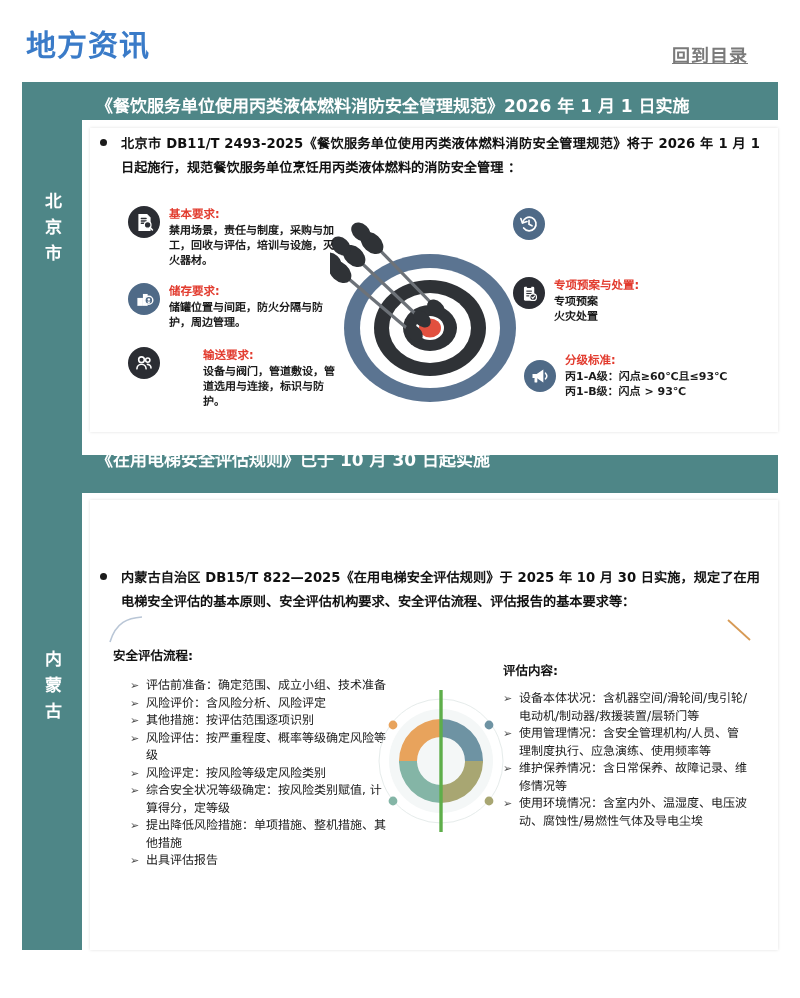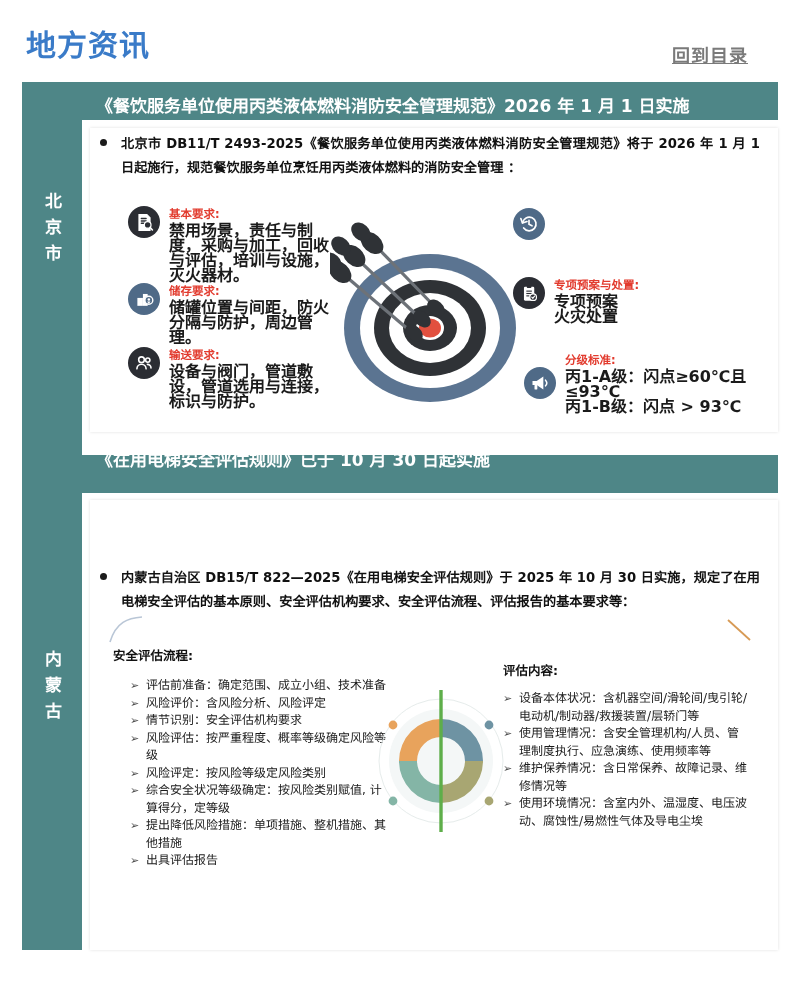--- a/index.html
+++ b/index.html
@@ -85,21 +85,21 @@
   }
   .ic-dark{background:#2b2d33;}
   .ic-blue{background:#4f6a87;}
   .info-body{padding-top:1px;}
   .info-title{
     font-size:11.5px;font-weight:bold;color:#E23B2E;
     line-height:15px;margin-bottom:1px;
     font-family:"DejaVu Sans","Liberation Sans",sans-serif;
   }
   .info-desc{
-    font-size:16px;color:#1b1b1b;line-height:15px;font-weight:bold;
+    font-size:11px;color:#1b1b1b;line-height:15px;font-weight:bold;
     font-family:"DejaVu Sans","Liberation Sans",sans-serif;
   }
 
   
   .target-wrap{position:absolute;}
   
   .panel-head{
     position:absolute;
     font-size:12.5px;font-weight:bold;color:#111;
     font-family:"DejaVu Sans","Liberation Sans",sans-serif;
@@ -206,21 +206,21 @@
           <circle cx="17.5" cy="12" r="1.6" fill="#fff"></circle>
           <path d="M17.5 17.8 L15.4 14.5 L19.6 14.5 Z" fill="#fff"></path>
         </svg>
       </span>
       <span class="info-body">
         <span class="info-title" style="display: block;">储存要求:</span>
         <span class="info-desc" style="display: block;">储罐位置与间距，防火分隔与防护，周边管理。</span>
       </span>
     </div>
 
-    <div class="info-item" style="left:128px;top:347px;width:215px;">
+    <div class="info-item" style="left:128px;top:347px;width:215px;gap:34px;">
       <span class="info-icon ic-dark">
         <svg width="20" height="20" viewBox="0 0 24 24" fill="none" stroke="#fff" stroke-width="1.9" stroke-linecap="round">
           <circle cx="9" cy="8" r="3.4"></circle>
           <circle cx="16.5" cy="8.5" r="2.6"></circle>
           <path d="M3.5 19c0-3.3 2.5-5.6 5.5-5.6s5.5 2.3 5.5 5.6"></path>
           <path d="M16 13.6c2.4 0 4.4 1.9 4.4 4.4"></path>
         </svg>
       </span>
       <span class="info-body">
         <span class="info-title" style="display: block;">输送要求:</span>
@@ -304,21 +304,21 @@
       <li>
           <span class="ar">➢</span>
           <span class="tx">评估前准备：确定范围、成立小组、技术准备</span>
         </li>
       <li>
           <span class="ar">➢</span>
           <span class="tx">风险评价：含风险分析、风险评定</span>
         </li>
       <li>
           <span class="ar">➢</span>
-          <span class="tx">情节识别：安全评估机构要求</span>
+          <span class="tx">其他措施：按评估范围逐项识别</span>
         </li>
       <li>
           <span class="ar">➢</span>
           <span class="tx">风险评估：按严重程度、概率等级确定风险等级</span>
         </li>
       <li>
           <span class="ar">➢</span>
           <span class="tx">风险评定：按风险等级定风险类别</span>
         </li>
       <li>

